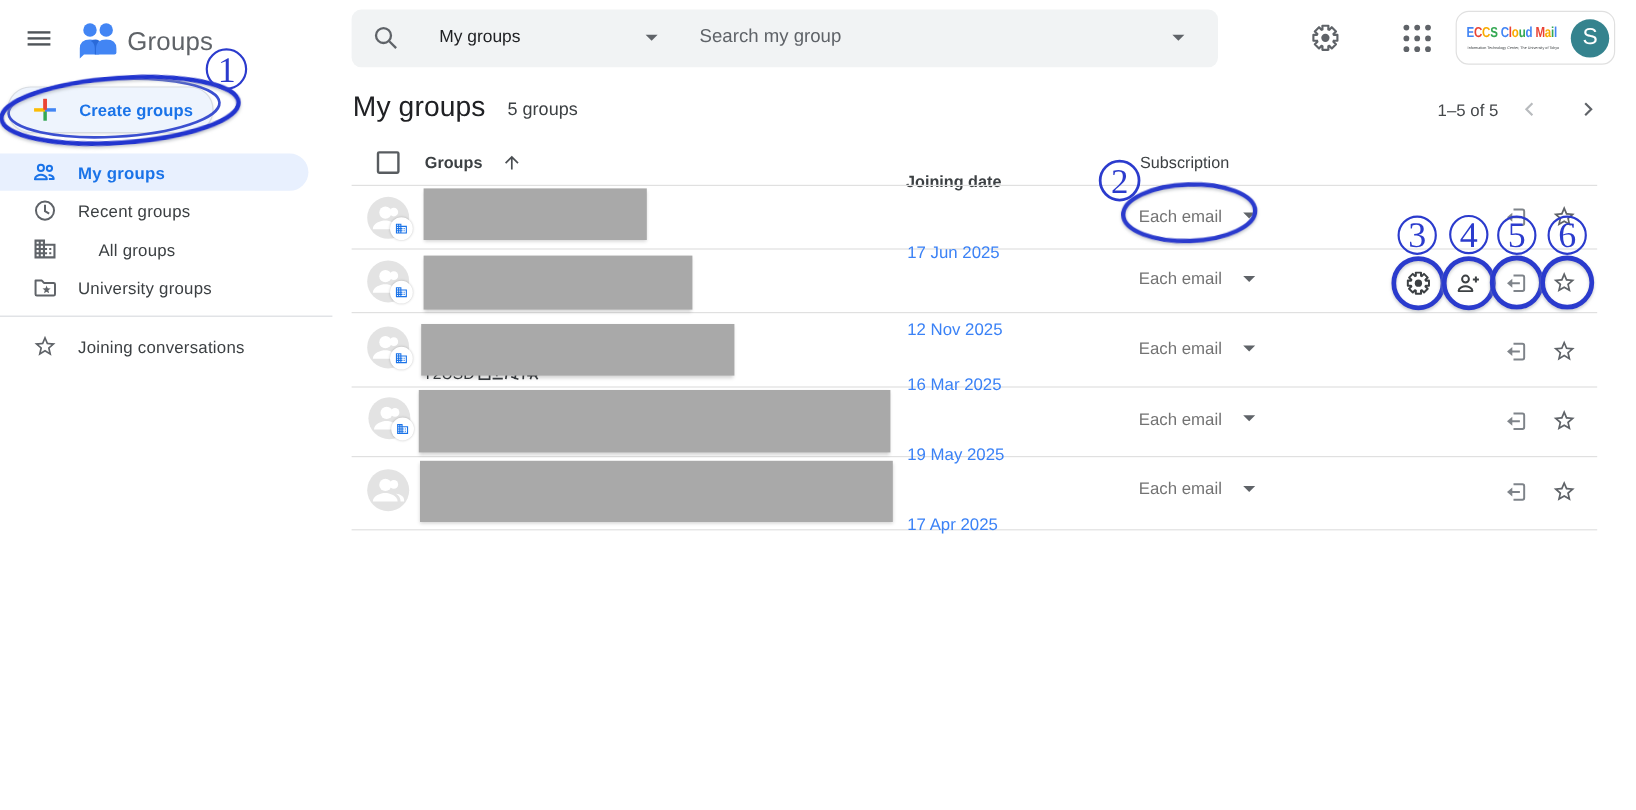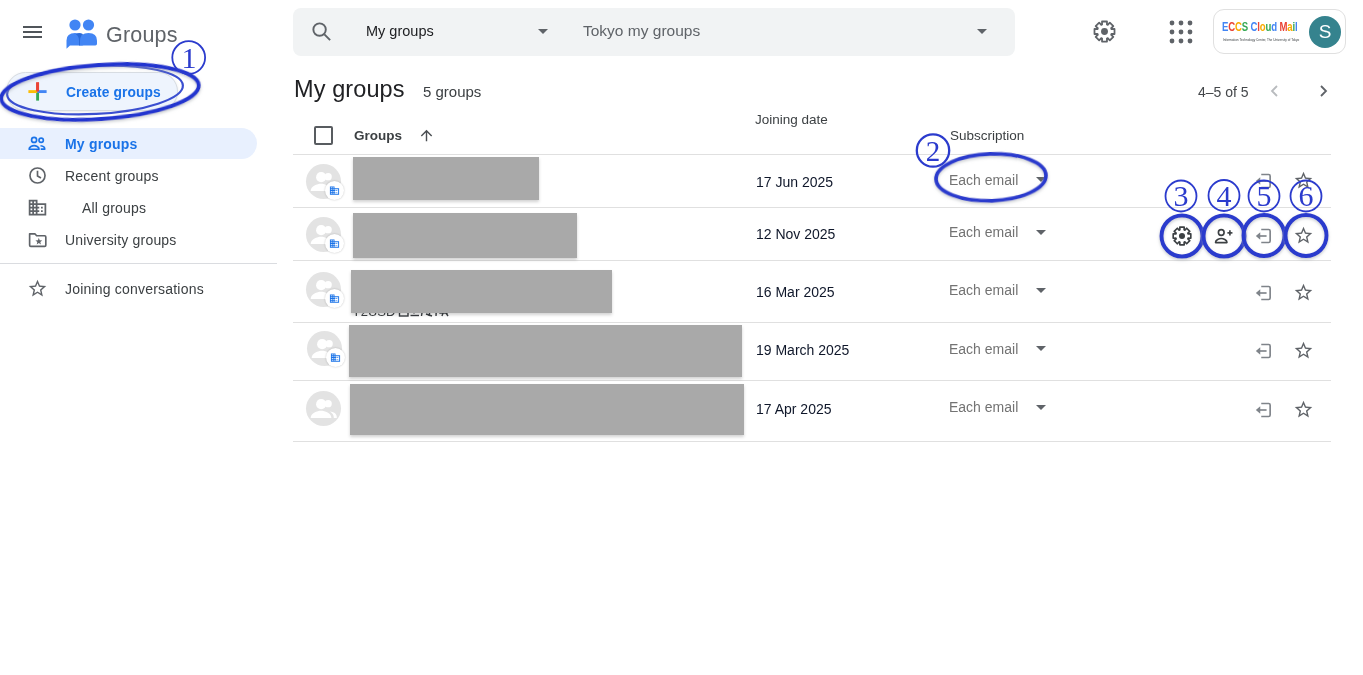--- a/index.html
+++ b/index.html
@@ -1,19 +1,19 @@
 <!DOCTYPE html>
 <html><head>
 <meta charset="utf-8">
 <style>
   html,body{margin:0;padding:0;}
   body{width:1363px;height:675px;background:#fff;font-family:"Liberation Sans",sans-serif;position:relative;overflow:hidden;}
   .abs{position:absolute;}
   .sep{position:absolute;left:293px;width:1038px;height:1px;background:#e0e0e0;}
-  .date{position:absolute;left:756px;font-size:14px;color:#0f172a;}
+  .date{position:absolute;left:756px;font-size:14px;color:#3b82f6;margin-top:28px;}
   .each{position:absolute;left:949px;font-size:14px;color:#737373;}
   .caret{position:absolute;width:0;height:0;border-left:5px solid transparent;border-right:5px solid transparent;border-top:5px solid #5f6368;}
   .box{position:absolute;background:#a9a9a9;box-shadow:0 2px 3px rgba(0,0,0,0.18);}
   .avatar{position:absolute;width:35px;height:35px;border-radius:50%;background:#e3e3e3;}
   .badge{position:absolute;width:19px;height:19px;border-radius:50%;background:#fff;box-shadow:0 0 2px rgba(0,0,0,0.25);}
   .navlbl{position:absolute;left:65px;font-size:14px;color:#3c4043;letter-spacing:0.2px;}
 </style>
 </head>
 <body>
 
@@ -45,21 +45,21 @@
 </svg>
 <div class="abs" style="left:106px;top:23px;font-size:21.5px;color:#5f6368;letter-spacing:0.2px;">Groups</div>
 
 <div class="abs" style="left:293px;top:8px;width:722px;height:48px;background:#f1f3f4;border-radius:8px;"></div>
 <svg class="abs" style="left:310px;top:20px;" width="23" height="23" viewBox="0 0 24 24" fill="none" stroke="#5f6368" stroke-width="2">
   <circle cx="10" cy="10" r="6.5"></circle>
     <line x1="15" y1="15" x2="21" y2="21"></line>
 </svg>
 <div class="abs" style="left:366px;top:23px;font-size:14.5px;color:#202124;">My groups</div>
 <div class="caret" style="left:538px;top:29px;"></div>
-<div class="abs" style="left:583px;top:22px;font-size:15.5px;color:#5f6368;">Tokyo my groups</div>
+<div class="abs" style="left:583px;top:22px;font-size:15.5px;color:#5f6368;">Search my group</div>
 <div class="caret" style="left:977px;top:29px;"></div>
 
 <svg class="abs" style="left:1092px;top:19px;" width="25" height="25" viewBox="0 0 24 24">
   <path d="M9.69 5.29L9.60 2.39L14.40 2.39L14.31 5.29L15.11 5.62L17.10 3.51L20.49 6.90L18.38 8.89L18.71 9.69L21.61 9.60L21.61 14.40L18.71 14.31L18.38 15.11L20.49 17.10L17.10 20.49L15.11 18.38L14.31 18.71L14.40 21.61L9.60 21.61L9.69 18.71L8.89 18.38L6.90 20.49L3.51 17.10L5.62 15.11L5.29 14.31L2.39 14.40L2.39 9.60L5.29 9.69L5.62 8.89L3.51 6.90L6.90 3.51L8.89 5.62Z" fill="none" stroke="#5f6368" stroke-width="1.7" stroke-linejoin="round"></path>
   <circle cx="12" cy="12" r="3.3" fill="#5f6368"></circle>
 </svg>
 
 <svg class="abs" style="left:1169px;top:20px;" width="24" height="24" viewBox="0 0 24 24" fill="#5f6368">
   <circle cx="3" cy="3" r="2.4"></circle>
     <circle cx="12" cy="3" r="2.4"></circle>
@@ -110,34 +110,34 @@
 </svg>
 <div class="navlbl" style="top:232px;">University groups</div>
 <div class="abs" style="left:0;top:263px;width:277px;height:1px;background:#dadce0;"></div>
 <svg class="abs" style="left:27px;top:278px;" width="21" height="21" viewBox="0 0 24 24" fill="#5f6368">
   <path d="M22 9.24l-7.19-.62L12 2 9.19 8.63 2 9.24l5.46 4.73L5.82 21 12 17.27 18.18 21l-1.63-7.03L22 9.24zM12 15.4l-3.76 2.27 1-4.28-3.32-2.88 4.38-.38L12 6.1l1.71 4.04 4.38.38-3.32 2.88 1 4.28L12 15.4z"></path>
 </svg>
 <div class="navlbl" style="top:281px;">Joining conversations</div>
 
 <div class="abs" style="left:294px;top:76px;font-size:23.5px;color:#202124;letter-spacing:0.1px;">My groups</div>
 <div class="abs" style="left:423px;top:83px;font-size:15px;color:#3c4043;">5 groups</div>
-<div class="abs" style="left:1198px;top:84px;font-size:14px;color:#44474a;">4–5 of 5</div>
+<div class="abs" style="left:1198px;top:84px;font-size:14px;color:#44474a;">1–5 of 5</div>
 <svg class="abs" style="left:1268px;top:84px;" width="14" height="14" viewBox="0 0 14 14" fill="none" stroke="#b8bbbe" stroke-width="1.8">
     <polyline points="9,2 4,7 9,12"></polyline>
   </svg>
 <svg class="abs" style="left:1316px;top:84px;" width="14" height="14" viewBox="0 0 14 14" fill="none" stroke="#5f6368" stroke-width="1.8">
     <polyline points="5,2 10,7 5,12"></polyline>
   </svg>
 
 <div class="abs" style="left:314px;top:126px;width:14.5px;height:14.5px;border:2px solid #585c60;border-radius:2px;"></div>
 <div class="abs" style="left:354px;top:128px;font-size:13.5px;font-weight:bold;color:#3c4043;">Groups</div>
 <svg class="abs" style="left:418px;top:126.5px;" width="17" height="17" viewBox="0 0 24 24" fill="#4a4e52">
     <path d="M4 12l1.41 1.41L11 7.83V20h2V7.83l5.58 5.59L20 12l-8-8-8 8z"></path>
   </svg>
-<div class="abs" style="left:755px;top:112px;font-size:13.5px;font-weight:normal;color:#3c4043;">Joining date</div>
+<div class="abs" style="left:755px;top:144px;font-size:13.5px;font-weight:bold;color:#3c4043;">Joining date</div>
 <div class="abs" style="left:950px;top:128px;font-size:13.5px;font-weight:normal;color:#3c4043;">Subscription</div>
 
 <div class="sep" style="top:154px;"></div>
 <div class="sep" style="top:207px;"></div>
 <div class="sep" style="top:260px;"></div>
 <div class="sep" style="top:322px;"></div>
 <div class="sep" style="top:380px;"></div>
 <div class="sep" style="top:441px;"></div>
 
 <div class="avatar" style="left:305.5px;top:163.5px;"><svg width="35" height="35" viewBox="0 0 24 24">
@@ -215,23 +215,23 @@
     <line x1="48" y1="8" x2="50" y2="11"></line>
 </svg>
 
 <div class="box" style="left:352.5px;top:157px;width:186px;height:42.5px;"></div>
 <div class="box" style="left:352.5px;top:213px;width:224.5px;height:45px;"></div>
 <div class="box" style="left:350.5px;top:270px;width:261px;height:42.7px;"></div>
 <div class="box" style="left:349px;top:324.6px;width:393px;height:52px;"></div>
 <div class="box" style="left:350px;top:383.5px;width:394px;height:51px;"></div>
 
 <div class="date" style="top:174px;">17 Jun 2025</div>
-<div class="date" style="top:226px;">12 Nov 2025</div>
+<div class="date" style="top:238px;">12 Nov 2025</div>
 <div class="date" style="top:284px;">16 Mar 2025</div>
-<div class="date" style="top:342px;">19 March 2025</div>
+<div class="date" style="top:342px;">19 May 2025</div>
 <div class="date" style="top:401px;">17 Apr 2025</div>
 
 <div class="each" style="top:171.5px;">Each email</div>
 <div class="each" style="top:224px;">Each email</div>
 <div class="each" style="top:282px;">Each email</div>
 <div class="each" style="top:341px;">Each email</div>
 <div class="each" style="top:399px;">Each email</div>
 <div class="caret" style="left:1036px;top:177px;"></div>
 <div class="caret" style="left:1036px;top:229.5px;"></div>
 <div class="caret" style="left:1036px;top:287.5px;"></div>

